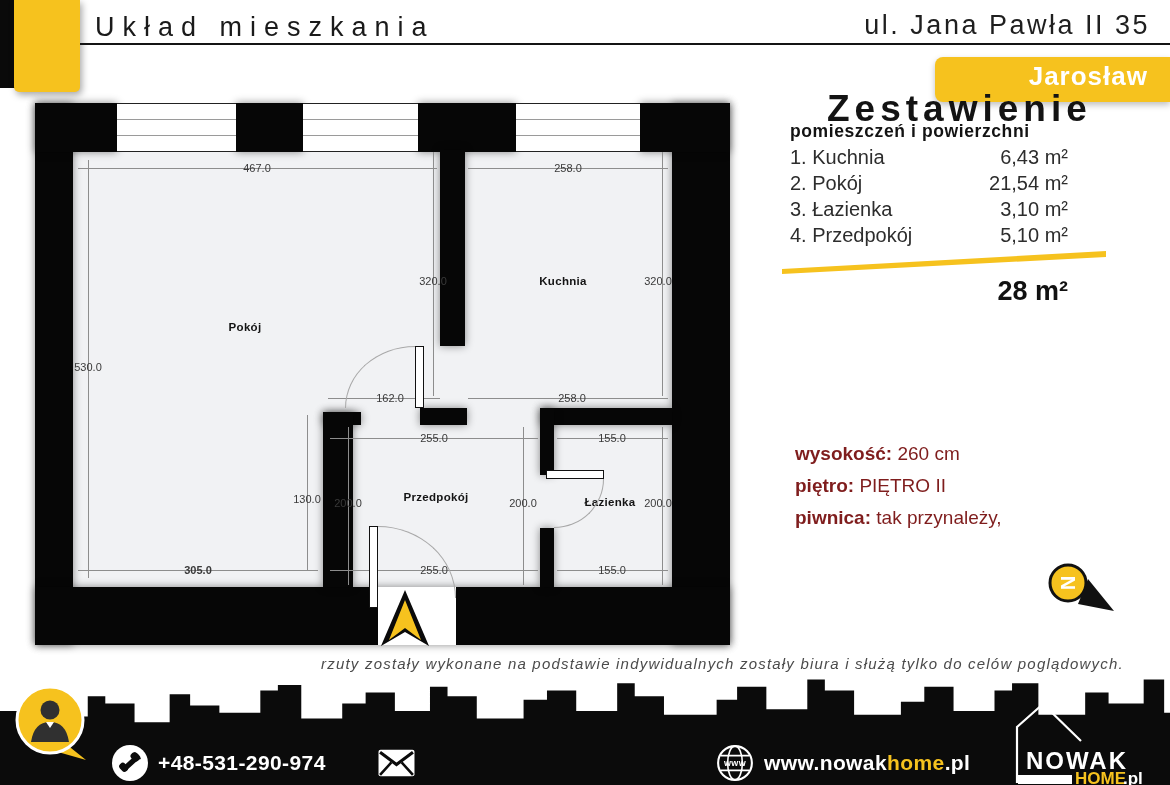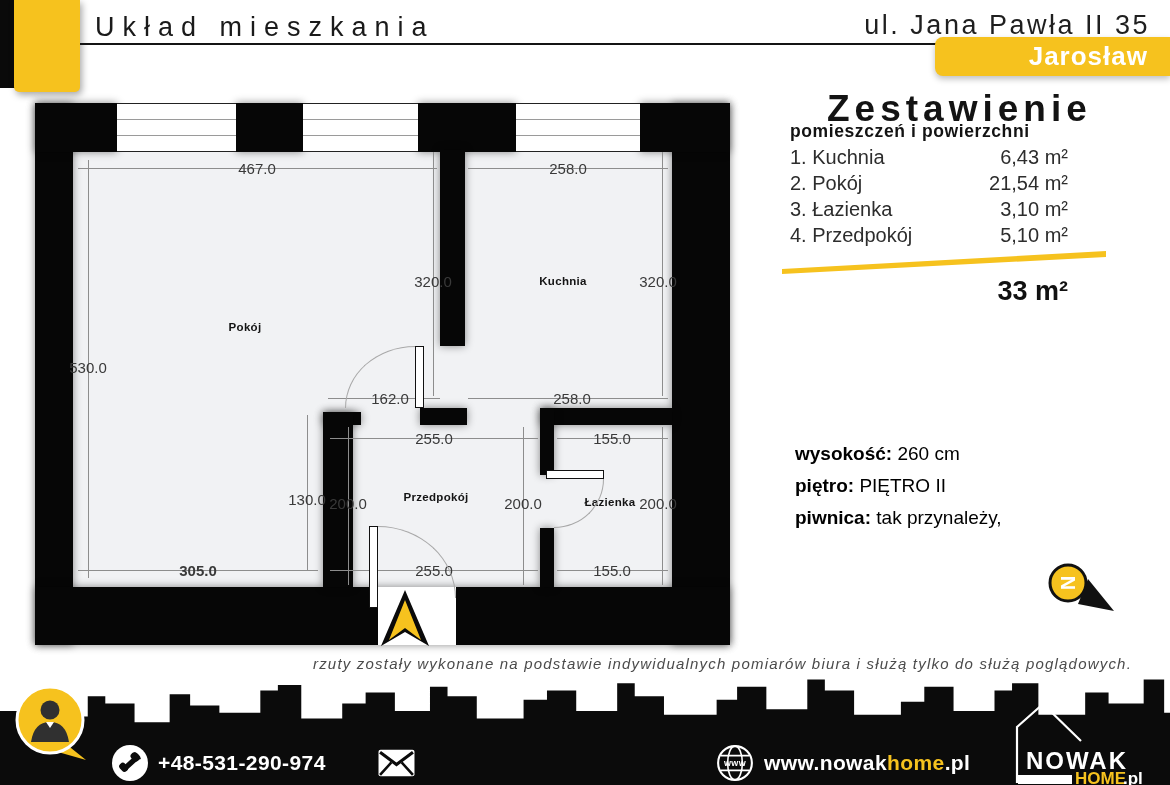--- a/index.html
+++ b/index.html
@@ -6,47 +6,47 @@
   html,body { width:1170px; height:785px; }
   body { font-family:"Liberation Sans","DejaVu Sans",sans-serif; background:#fff; position:relative; overflow:hidden; }
   .abs { position:absolute; }
 
   
   .hdr-blackstrip { left:0; top:0; width:16px; height:88px; background:#0a0a0a; }
   .hdr-yellow { left:14px; top:0; width:66px; height:92px; background:#F6C21E; border-radius:0 0 5px 5px; box-shadow:2px 3px 7px rgba(0,0,0,.35); }
   .hdr-title { left:95px; top:12px; font-size:27px; letter-spacing:8px; color:#1a1a1a; font-weight:500; white-space:nowrap; }
   .hdr-underline { left:80px; top:43px; width:1090px; height:2px; background:#141414; }
   .hdr-address { right:20px; top:10px; font-size:27px; letter-spacing:2.5px; color:#1f1f1f; font-weight:400; white-space:nowrap; }
-  .hdr-badge { left:935px; top:37px; width:235px; height:39px; background:#F6C21E; border-radius:8px 0 0 8px; box-shadow:0 3px 6px rgba(0,0,0,.25); }
+  .hdr-badge { left:935px; top:57px; width:235px; height:45px; background:#F6C21E; border-radius:8px 0 0 8px; box-shadow:0 3px 6px rgba(0,0,0,.25); }
   .hdr-badge span { position:absolute; right:22px; top:0; line-height:39px; font-size:26px; font-weight:800; color:#fff; letter-spacing:1px; }
 
   
   .floor { left:73px; top:150px; width:599px; height:437px; background:#f1f2f4; }
   .wall { position:absolute; background:#060606; box-shadow:0 0 8px rgba(0,0,0,.45); }
   .window { position:absolute; background:#fff; border-top:1px solid #222; border-bottom:1px solid #222;
             background-image:linear-gradient(#9a9a9a,#9a9a9a),linear-gradient(#9a9a9a,#9a9a9a);
             background-repeat:no-repeat; background-size:100% 1px,100% 1px; background-position:0 15px,0 31px; }
   .leaf { position:absolute; background:#fff; border:1.5px solid #111; }
   .arc { position:absolute; }
   .arc1 { border-top:1.5px solid #a8a8a8; border-left:1.5px solid #a8a8a8; border-top-left-radius:100% 100%; }
   .arc2 { border-top:1.5px solid #a8a8a8; border-right:1.5px solid #a8a8a8; border-top-right-radius:100% 100%; }
   .arc3 { border-right:1.5px solid #a8a8a8; border-bottom:1.5px solid #a8a8a8; border-bottom-right-radius:100% 100%; }
   .gap { position:absolute; background:#fff; }
   .dline { position:absolute; background:#8d8d8d; }
-  .dlabel { position:absolute; transform:translate(-50%,-50%); font-size:15px; color:#3a3a3a; white-space:nowrap; }
+  .dlabel { position:absolute; transform:translate(-50%,-50%); font-size:11px; color:#3a3a3a; white-space:nowrap; }
   .rlabel { position:absolute; transform:translate(-50%,-50%); font-size:11.5px; font-weight:700; color:#141414; letter-spacing:.3px; white-space:nowrap; }
 
   
   .sum-title { left:788px; top:88px; font-size:37px; font-weight:800; letter-spacing:5px; color:#131313; white-space:nowrap;margin-left:39px; }
   .sum-sub { left:790px; top:121px; font-size:17.5px; font-weight:700; letter-spacing:.6px; color:#131313; white-space:nowrap; }
   .room-list { left:790px; top:146px; width:278px; }
   .room-row { display:flex; justify-content:space-between; height:26px; font-size:20px; color:#2d2d2d; }
   .room-row .nm { white-space:nowrap; }
   .total { left:790px; top:276px; width:278px; text-align:right; font-size:27px; font-weight:800; color:#111; }
-  .details { left:795px; top:438px; font-size:19px; line-height:32px; color:#000000; }
+  .details { left:795px; top:438px; font-size:19px; line-height:32px; color:#7f1d1d; }
   .details b { font-weight:700; }
   .details .val { font-weight:400; }
 
   
   .disclaimer { left:300px; top:655px; width:845px; text-align:center; font-style:italic; font-size:15px;
                 letter-spacing:1.2px; color:#4b4b4b; white-space:nowrap; }
 
   
   .skyline { left:0; top:672px; width:1170px; height:65px; }
   .footbar { left:0; top:735px; width:1170px; height:50px; background:#0b0b0b; }
@@ -159,35 +159,35 @@
     <span>3,10 m²</span>
   </div>
   <div class="room-row">
     <span class="nm"><span>4.</span> <span>Przedpokój</span></span>
     <span>5,10 m²</span>
   </div>
 </div>
 <svg class="abs" style="left:780px;top:248px;" width="330" height="28" viewBox="0 0 330 28">
   <polygon points="2,21 326,3 326,9 2,26" fill="#F6C21E"></polygon>
 </svg>
-<div class="abs total">33 m²</div>
+<div class="abs total">28 m²</div>
 
 <div class="abs details">
   <div><b>wysokość:</b> <span class="val">260 cm</span></div>
   <div><b>piętro:</b> <span class="val">PIĘTRO II</span></div>
   <div><b>piwnica:</b>&nbsp;<span class="val">tak przynależy,</span></div>
 </div>
 
 <svg class="abs" style="left:1040px;top:555px;" width="85" height="70" viewBox="0 0 85 70">
   <circle cx="28" cy="28" r="18" fill="#F6C21E" stroke="#111" stroke-width="3"></circle>
   <text x="28" y="35" transform="rotate(90 28 28)" font-size="20" font-weight="800" fill="#fff" text-anchor="middle" font-family="Liberation Sans, DejaVu Sans, sans-serif">N</text>
   <polygon points="48,24 74,56 38,49" fill="#111"></polygon>
 </svg>
 
-<div class="abs disclaimer">rzuty zostały wykonane na podstawie indywidualnych pomiarów biura i służą tylko do służą poglądowych.</div>
+<div class="abs disclaimer">rzuty zostały wykonane na podstawie indywidualnych zostały biura i służą tylko do celów poglądowych.</div>
 
 <svg class="abs skyline" viewBox="0 0 400 70" preserveAspectRatio="none">
   <path fill="#0b0b0b" d="M0 70 V42 h10 v-10 h8 v16 h12 v-22 h6 v8 h10 v20 h12 v-30 h7 v12 h10 v8 h14 v-24 h6 v-6 h8 v36 h14 v-16 h8 v-12 h10 v20 h12 v-26 h6 v10 h10 v24 h16 v-20 h8 v-10 h10 v22 h14 v-30 h6 v14 h10 v20 h18 v-16 h7 v-14 h10 v24 h14 v-32 h6 v12 h10 v26 h16 v-14 h8 v-16 h10 v26 h14 v-22 h6 v-8 h9 v34 h16 v-24 h8 v12 h12 v-26 h7 v36 h15 v-14 h9 v-12 h8 v24 h13 v-30 h6 v16 h10 v18 h16 V70 Z"></path>
 </svg>
 <div class="abs footbar"></div>
 
 <svg class="abs bubble" viewBox="0 0 80 80">
   <polygon points="52,60 72,76 44,68" fill="#F6C21E"></polygon>
   <circle cx="36" cy="36" r="33" fill="#F6C21E" stroke="#fff" stroke-width="3"></circle>
   <circle cx="36" cy="26" r="9.5" fill="#303030"></circle>

